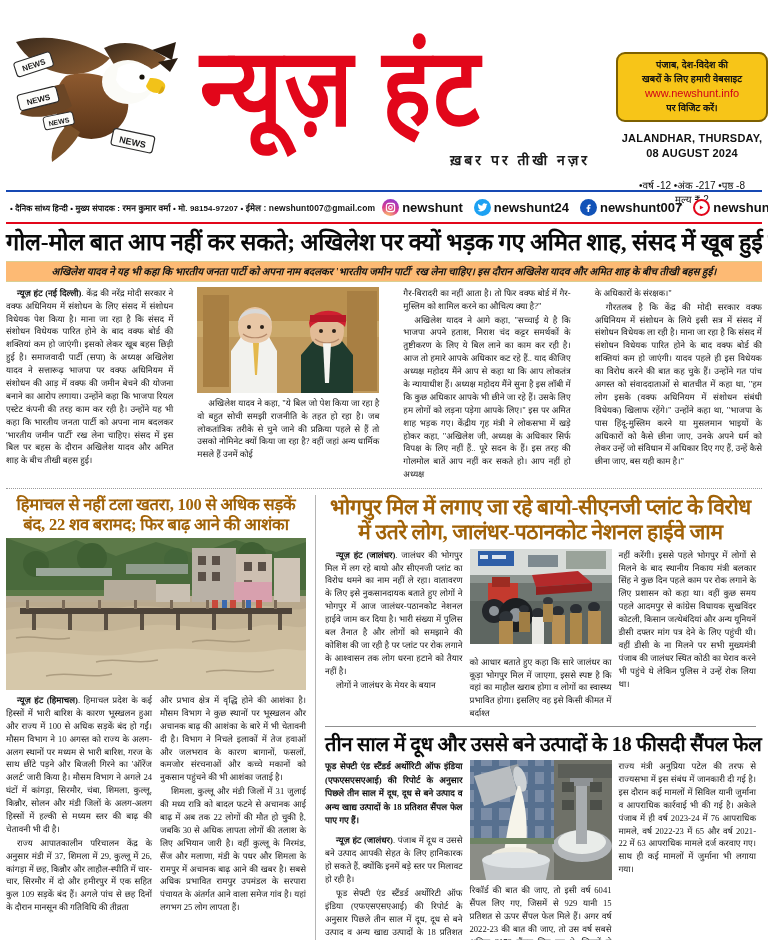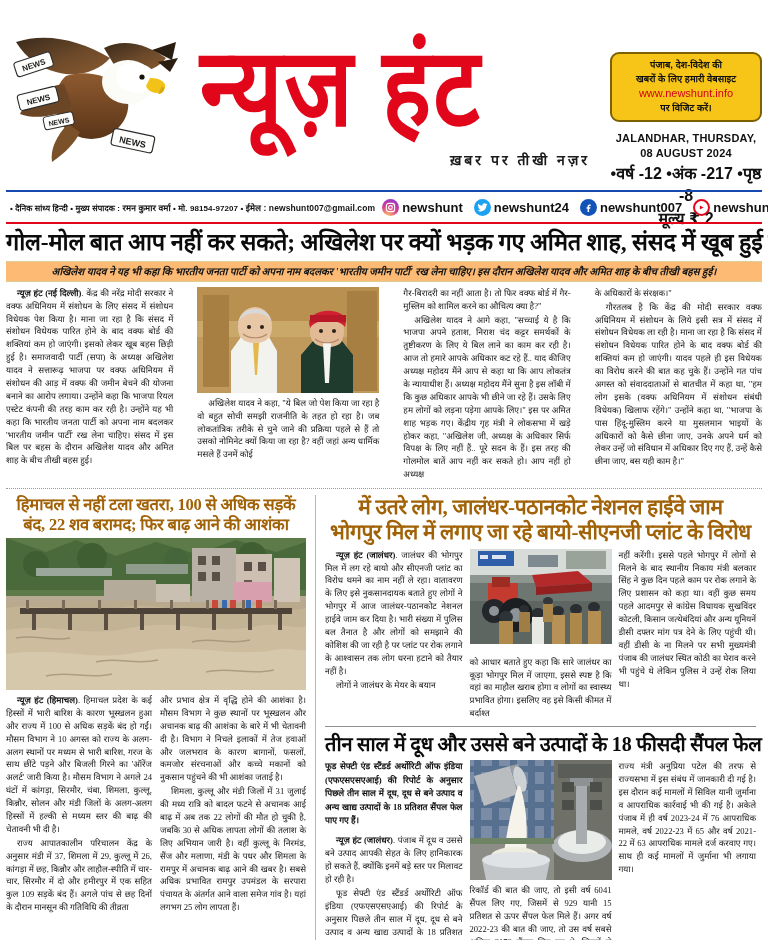--- a/index.html
+++ b/index.html
@@ -28,29 +28,29 @@
     font-weight:700; font-size:92px; line-height:0.98;
     color:#e2061a; letter-spacing:2px; text-align:left;
     transform: scaleY(1.18); transform-origin: left top;
     padding-left:4px;
   }
   .tagline {
     font-weight:700; font-size:14px; color:#1a1a1a;
     letter-spacing:3px; text-align:right; margin-top:26px; padding-right:6px;
   }
 
-  .meta-col { position:absolute; right:6px; top:52px; width:152px; text-align:center; }
+  .meta-col { position:absolute; right:0; top:52px; width:152px; text-align:center; }
   .web-box {
     border:2px solid #7d6000; background:#f7c518; border-radius:9px;
     padding:4px 4px 5px; font-size:9.5px; font-weight:700; color:#111;
     line-height:1.45;
   }
   .web-box .url { color:#d10019; font-size:11px; font-weight:400; }
   .pub-place { margin-top:9px; font-size:11px; font-weight:700; color:#111; line-height:1.35; letter-spacing:0.2px;}
-  .pub-nums { margin-top:2px; font-size:16px; font-weight:700; color:#111; line-height:1.4;}
+  .pub-nums { margin-top:18px; font-size:10px; font-weight:400; color:#111; line-height:1.4;}
 
   
   .social-strip {
     position:relative; margin:4px 6px; height:34px;
     border-top:2.5px solid #1749b3; border-bottom:2.5px solid #e2061a;
     display:flex; align-items:center;
   }
   .imprint { font-size:8px; font-weight:700; color:#111; white-space:nowrap; padding-left:4px; letter-spacing:0.1px;}
   .imprint b { font-size:8.5px; }
   .socials { display:flex; align-items:center; gap:4px; margin-left:auto; padding-right:4px;}
@@ -397,22 +397,22 @@
           <p class="noind">और प्रभाव क्षेत्र में वृद्धि होने की आशंका है। मौसम विभाग ने कुछ स्थानों पर भूस्खलन और अचानक बाढ़ की आशंका के बारे में भी चेतावनी दी है। विभाग ने निचले इलाकों में तेज हवाओं और जलभराव के कारण बागानों, फसलों, कमजोर संरचनाओं और कच्चे मकानों को नुकसान पहुंचने की भी आशंका जताई है।</p>
           <p>शिमला, कुल्लू और मंडी जिलों में 31 जुलाई की मध्य रात्रि को बादल फटने से अचानक आई बाढ़ में अब तक 22 लोगों की मौत हो चुकी है, जबकि 30 से अधिक लापता लोगों की तलाश के लिए अभियान जारी है। वहीं कुल्लू के निरमंड, सैंज और मलाणा, मंडी के पधर और शिमला के रामपुर में अचानक बाढ़ आने की खबर है। सबसे अधिक प्रभावित रामपुर उपमंडल के सरपारा पंचायत के अंतर्गत आने वाला समेज गांव है। यहां लगभग 25 लोग लापता हैं।</p>
         </div>
       </div>
     </div>
 
     <div class="t2-right">
 
       <div>
         <div class="h2-head h2-right">
+          <div>भोगपुर मिल में लगाए जा रहे बायो-सीएनजी प्लांट के विरोध</div>
           <div>में उतरे लोग, जालंधर-पठानकोट नेशनल हाईवे जाम</div>
-          <div>भोगपुर मिल में लगाए जा रहे बायो-सीएनजी प्लांट के विरोध</div>
         </div>
 
         <div class="cols3">
           <div class="col" style="width:140px;">
             <p><span class="dateline">न्यूज़ हंट (जालंधर)</span><span>. जालंधर की भोगपुर मिल में लग रहे बायो और सीएनजी प्लांट का विरोध थमने का नाम नहीं ले रहा। वातावरण के लिए इसे नुकसानदायक बताते हुए लोगों ने भोगपुर में आज जालंधर-पठानकोट नेशनल हाईवे जाम कर दिया है। भारी संख्या में पुलिस बल तैनात है और लोगों को समझाने की कोशिश की जा रही है पर प्लांट पर रोक लगाने के आश्वासन तक लोग धरना हटाने को तैयार नहीं है।</span></p>
             <p>लोगों ने जालंधर के मेयर के बयान</p>
           </div>
 
           <div style="width:142px;">
             <div class="photo" style="width:142px;height:95px;">

